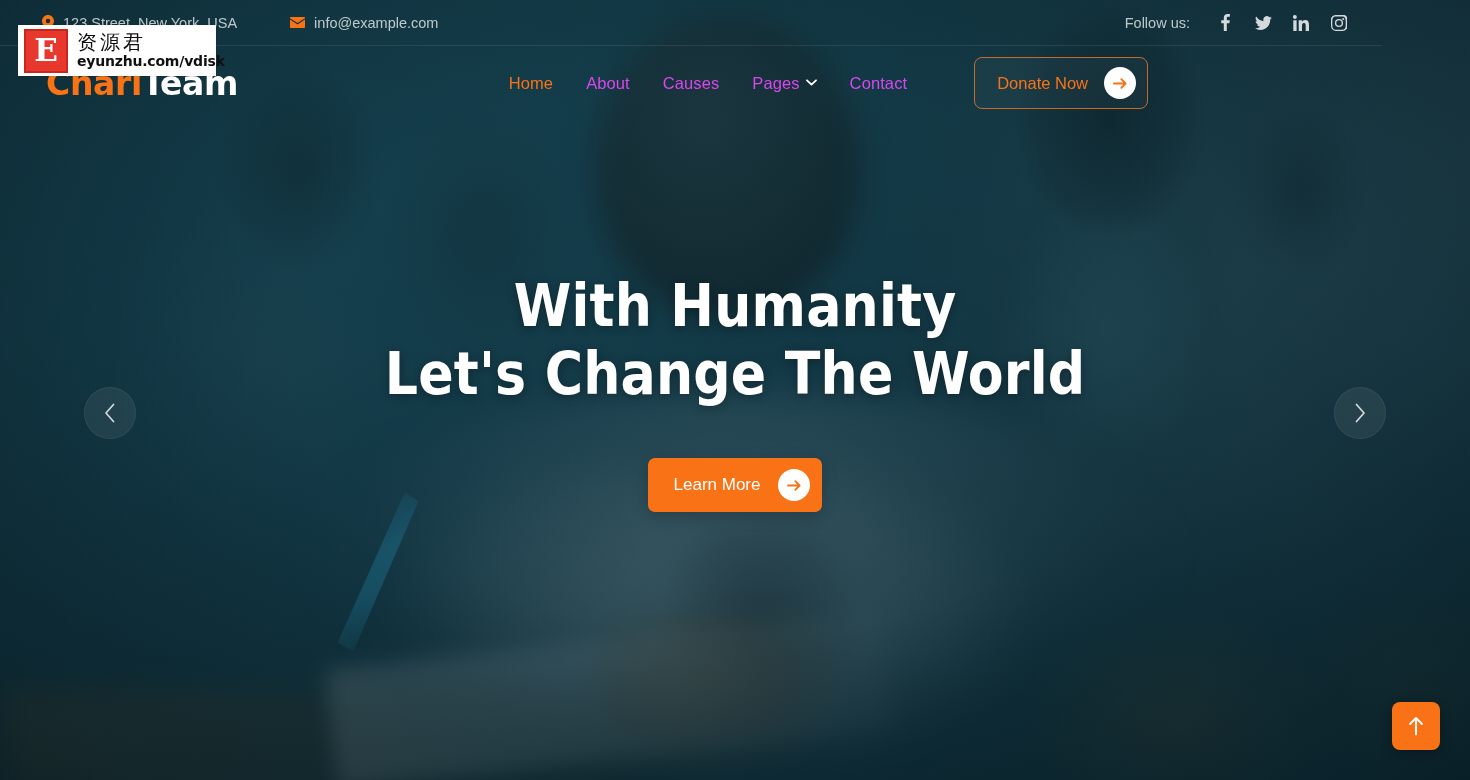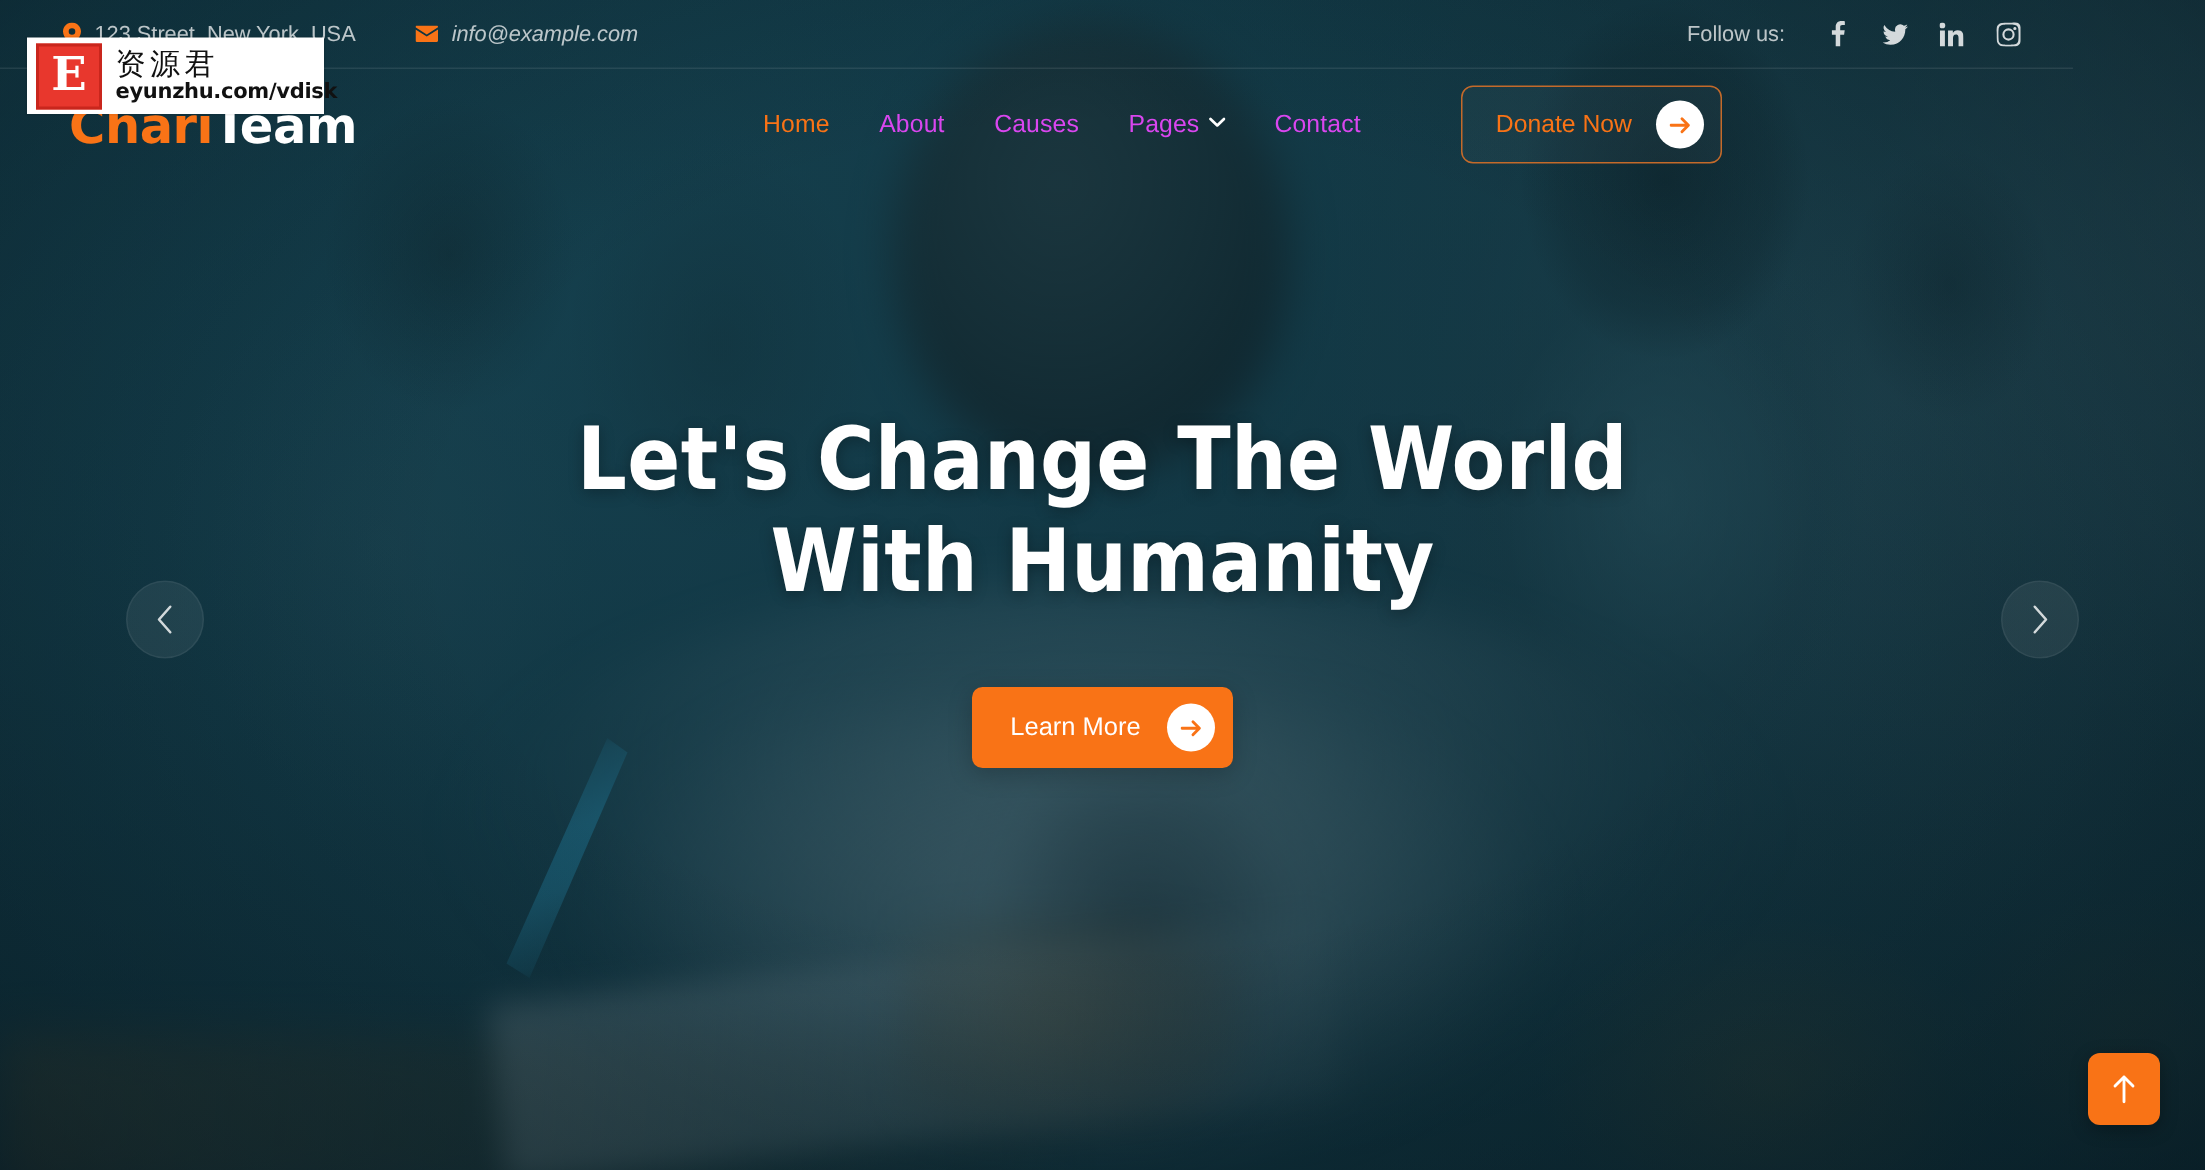--- a/index.html
+++ b/index.html
@@ -127,26 +127,27 @@
     background:radial-gradient(ellipse 1100px 680px at 50% 46%, rgba(0,0,0,0) 40%, rgba(4,18,24,.35) 82%, rgba(3,14,20,.55) 100%);
   }
 
   
   .topbar {
     position:absolute; left:0; top:0; width:1382px; height:46px;
     display:flex; align-items:center;
     padding:0 34px 0 42px;
     border-bottom:1px solid rgba(255,255,255,.09);
     z-index:20;
+    gap:13px;
   }
   .tb-item {
     display:flex; align-items:center; gap:9px;
     color:rgba(255,255,255,.72); font-size:14.5px;
   }
-  .tb-item + .tb-item { margin-left:40px;font-style:italic; }
+  .tb-item + .tb-item { margin-left:40px; }
   .tb-icon { color:#f97316; display:inline-flex; align-items:center; }
   .tb-icon svg { display:block; }
   .tb-right { margin-left:auto; display:flex; align-items:center; gap:20px; }
   .follow-label { color:rgba(255,255,255,.72); font-size:14.5px; margin-right:6px; }
   .soc {
     color:rgba(255,255,255,.82);
     display:inline-flex; align-items:center; justify-content:center;
     width:18px; height:18px; cursor:pointer;
   }
   .soc svg { display:block; }
@@ -382,22 +383,22 @@
         <svg width="15" height="13" viewBox="0 0 15 13">
             <path fill="none" stroke="#f97316" stroke-width="1.9" stroke-linecap="round" stroke-linejoin="round" d="M1 6.5h11.5M8.3 2.2l4.3 4.3-4.3 4.3"></path>
           </svg>
       </span>
     </div>
   </div>
 </div>
 
 <div class="hero-content">
   <div class="hero-title">
+    <div>With Humanity</div>
     <div>Let's Change The World</div>
-    <div>With Humanity</div>
   </div>
 
 
   <button class="learn">
     <span>Learn More</span>
     <span class="circ-arrow">
       <svg width="15" height="13" viewBox="0 0 15 13">
           <path fill="none" stroke="#f97316" stroke-width="1.9" stroke-linecap="round" stroke-linejoin="round" d="M1 6.5h11.5M8.3 2.2l4.3 4.3-4.3 4.3"></path>
         </svg>
     </span>

